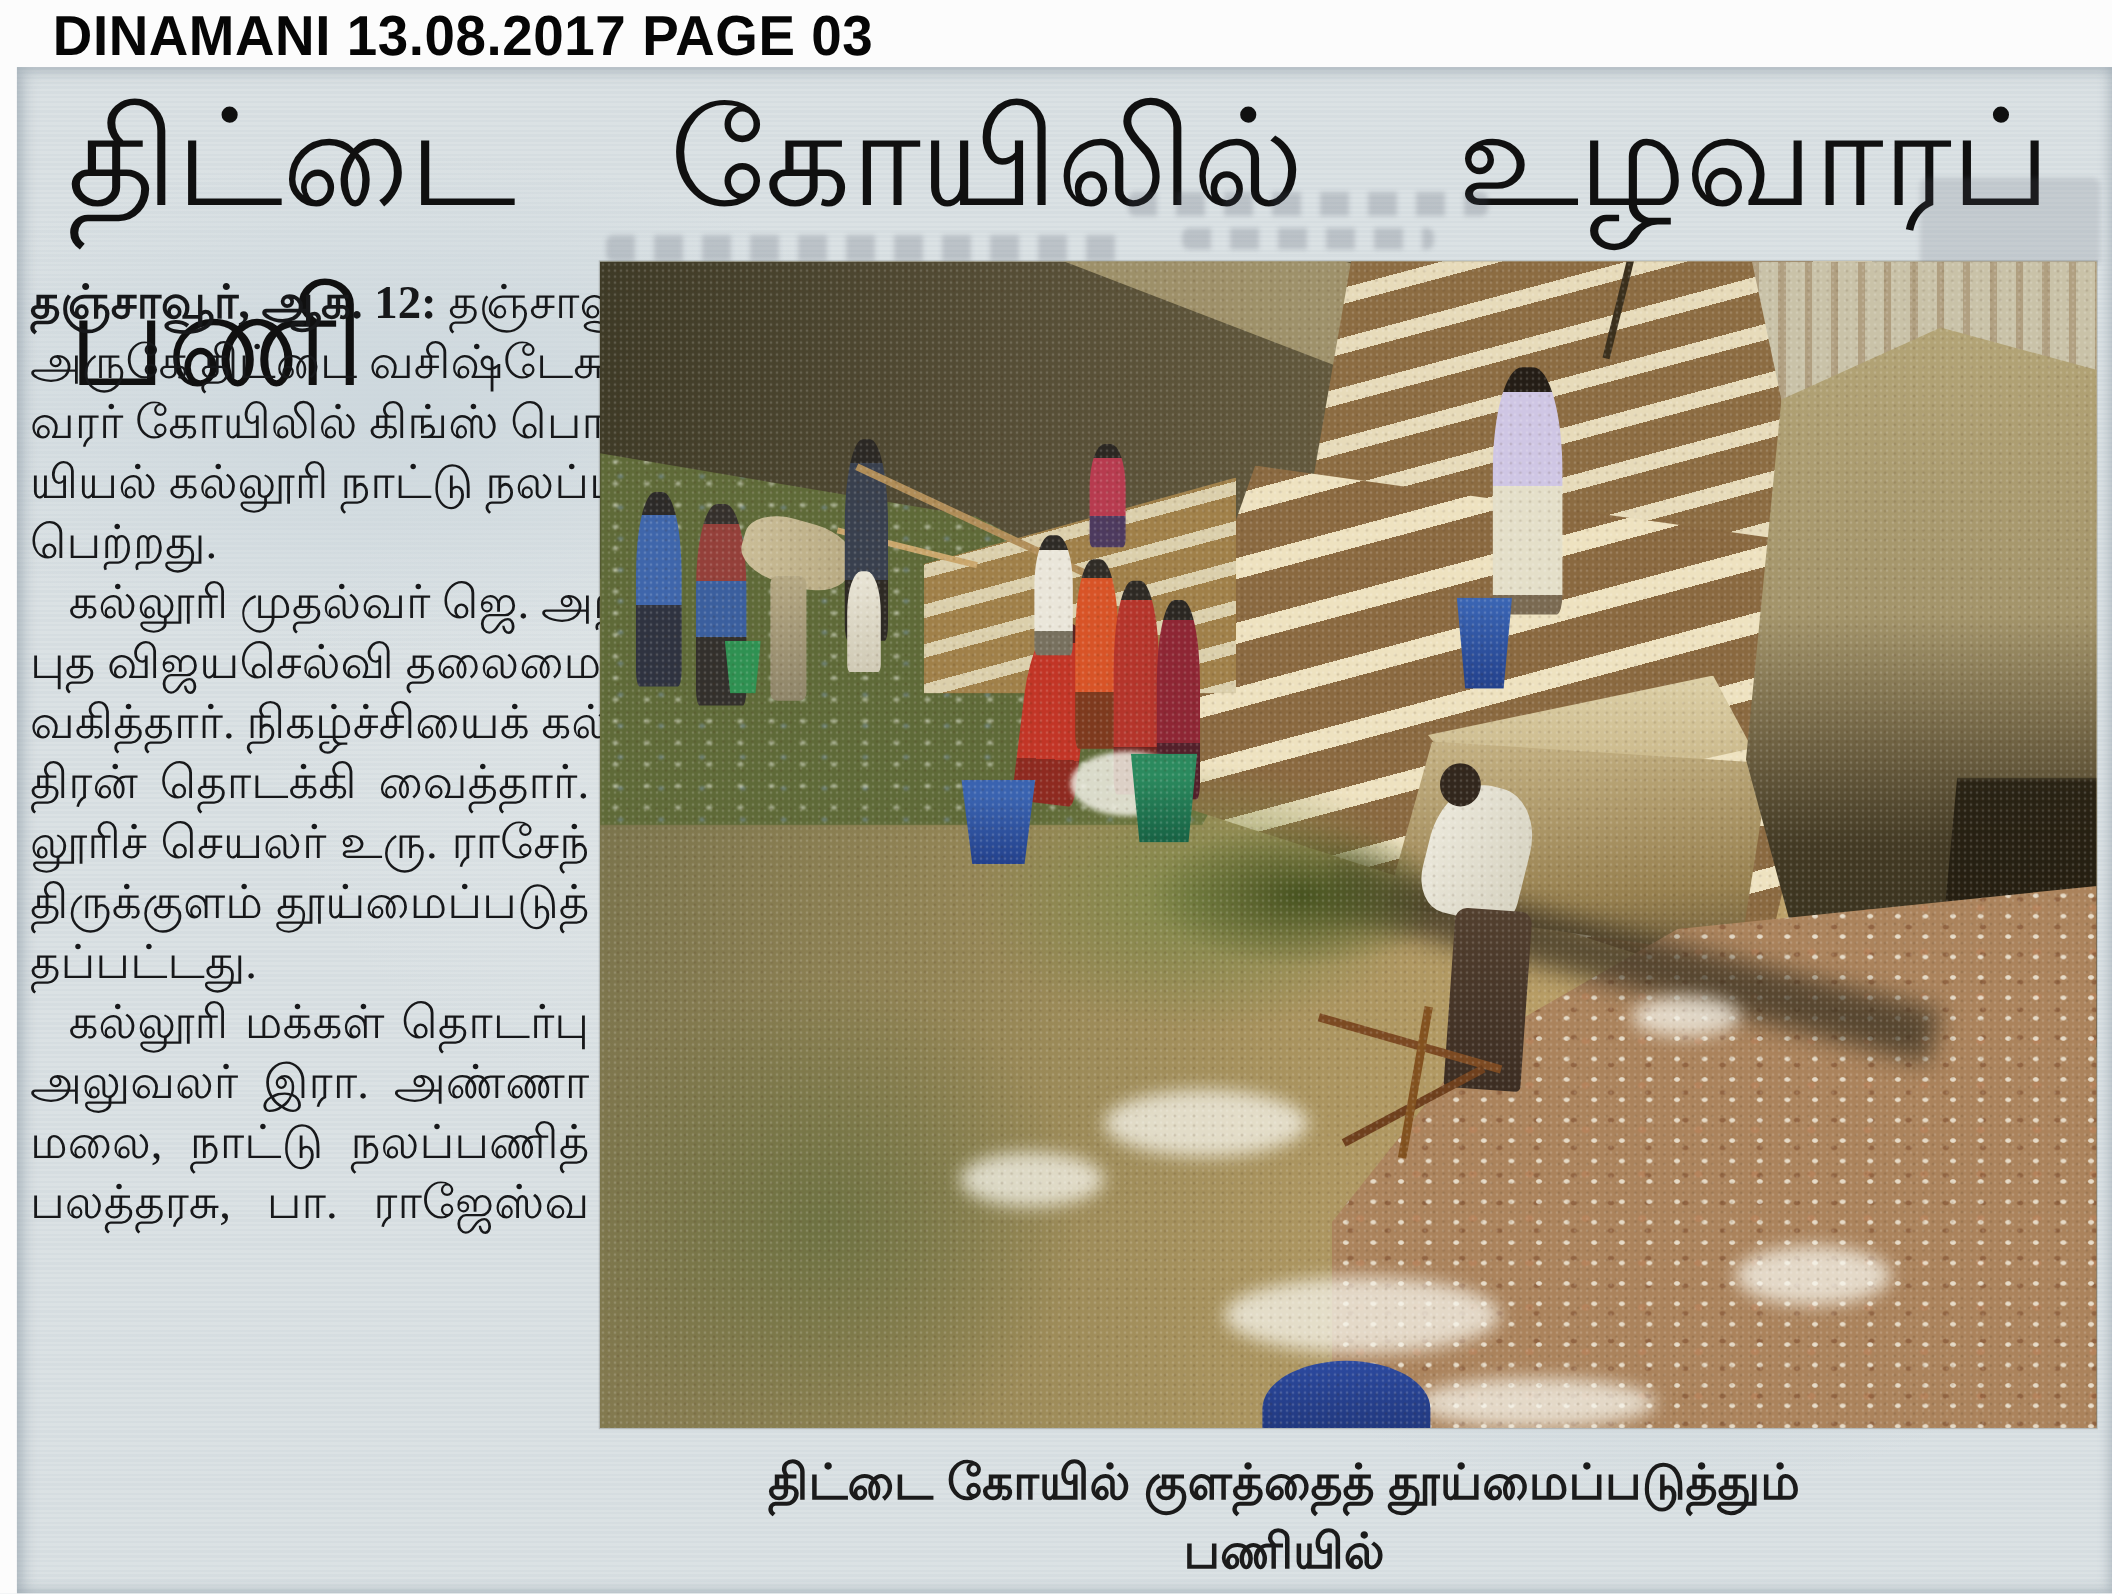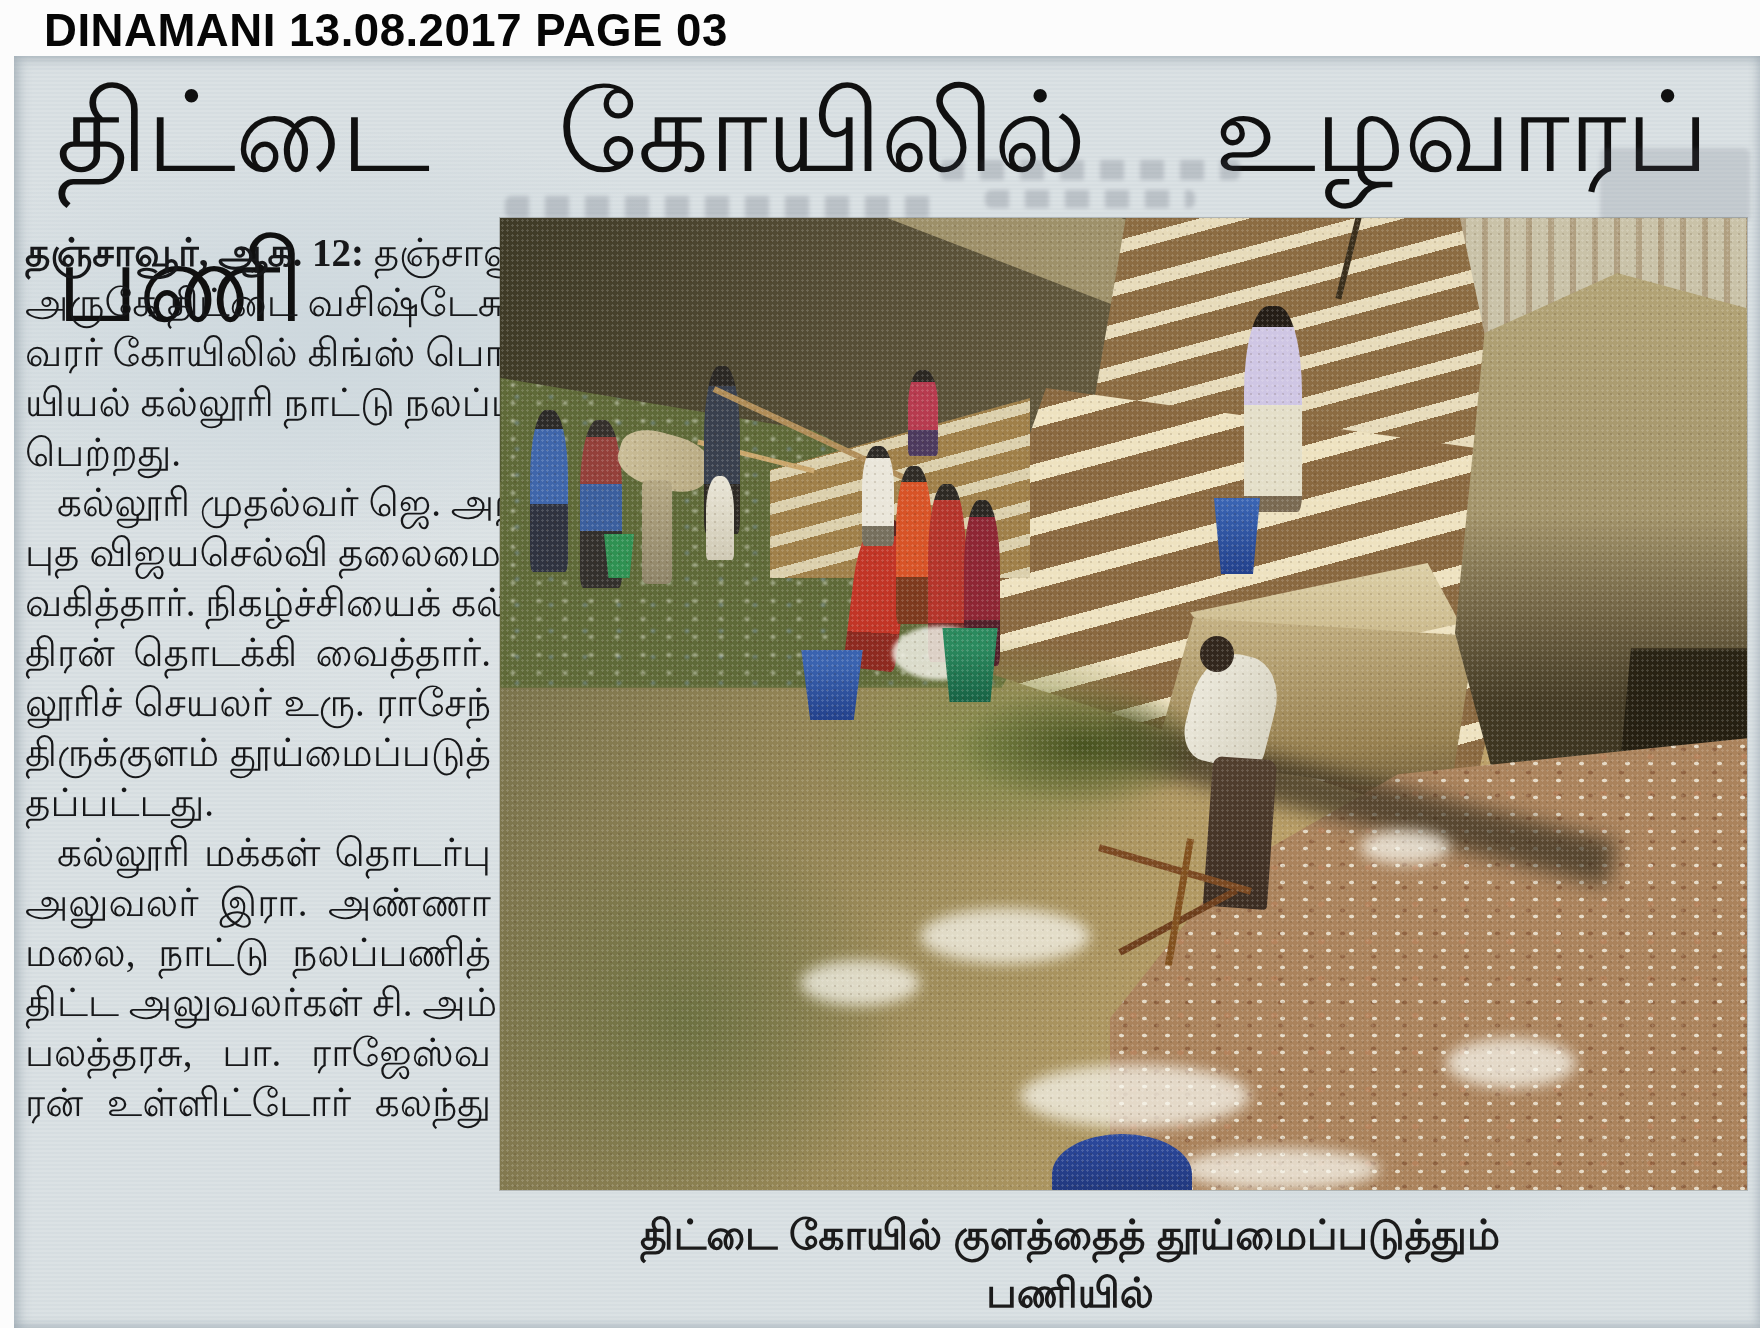--- a/index.html
+++ b/index.html
@@ -126,23 +126,21 @@
         <div class="article-line indent">கல்லூரி முதல்வர் ஜெ. அற்</div>
         <div class="article-line">புத விஜயசெல்வி தலைமை</div>
         <div class="article-line">வகித்தார். நிகழ்ச்சியைக் கல்</div>
         <div class="article-line">திரன் தொடக்கி வைத்தார்.</div>
         <div class="article-line">லூரிச் செயலர் உரு. ராசேந்</div>
         <div class="article-line">திருக்குளம் தூய்மைப்படுத்</div>
         <div class="article-line para-end">தப்பட்டது.</div>
         <div class="article-line indent">கல்லூரி மக்கள் தொடர்பு</div>
         <div class="article-line">அலுவலர் இரா. அண்ணா</div>
         <div class="article-line">மலை, நாட்டு நலப்பணித்</div>
-        <div class="article-line">திட்ட அலுவலர்கள் சி. அம்</div>
         <div class="article-line">பலத்தரசு, பா. ராஜேஸ்வ</div>
-        <div class="article-line">ரன் உள்ளிட்டோர் கலந்து</div>
       </div>
   </div>
 
   <div class="photo">
     <div class="p-wall-dark"></div>
     <div class="p-wall-band"></div>
     <div class="p-bank"></div>
     <div class="p-steps-upper"></div>
     <div class="p-wall-tr"></div>
     <div class="p-steps-main"></div>

